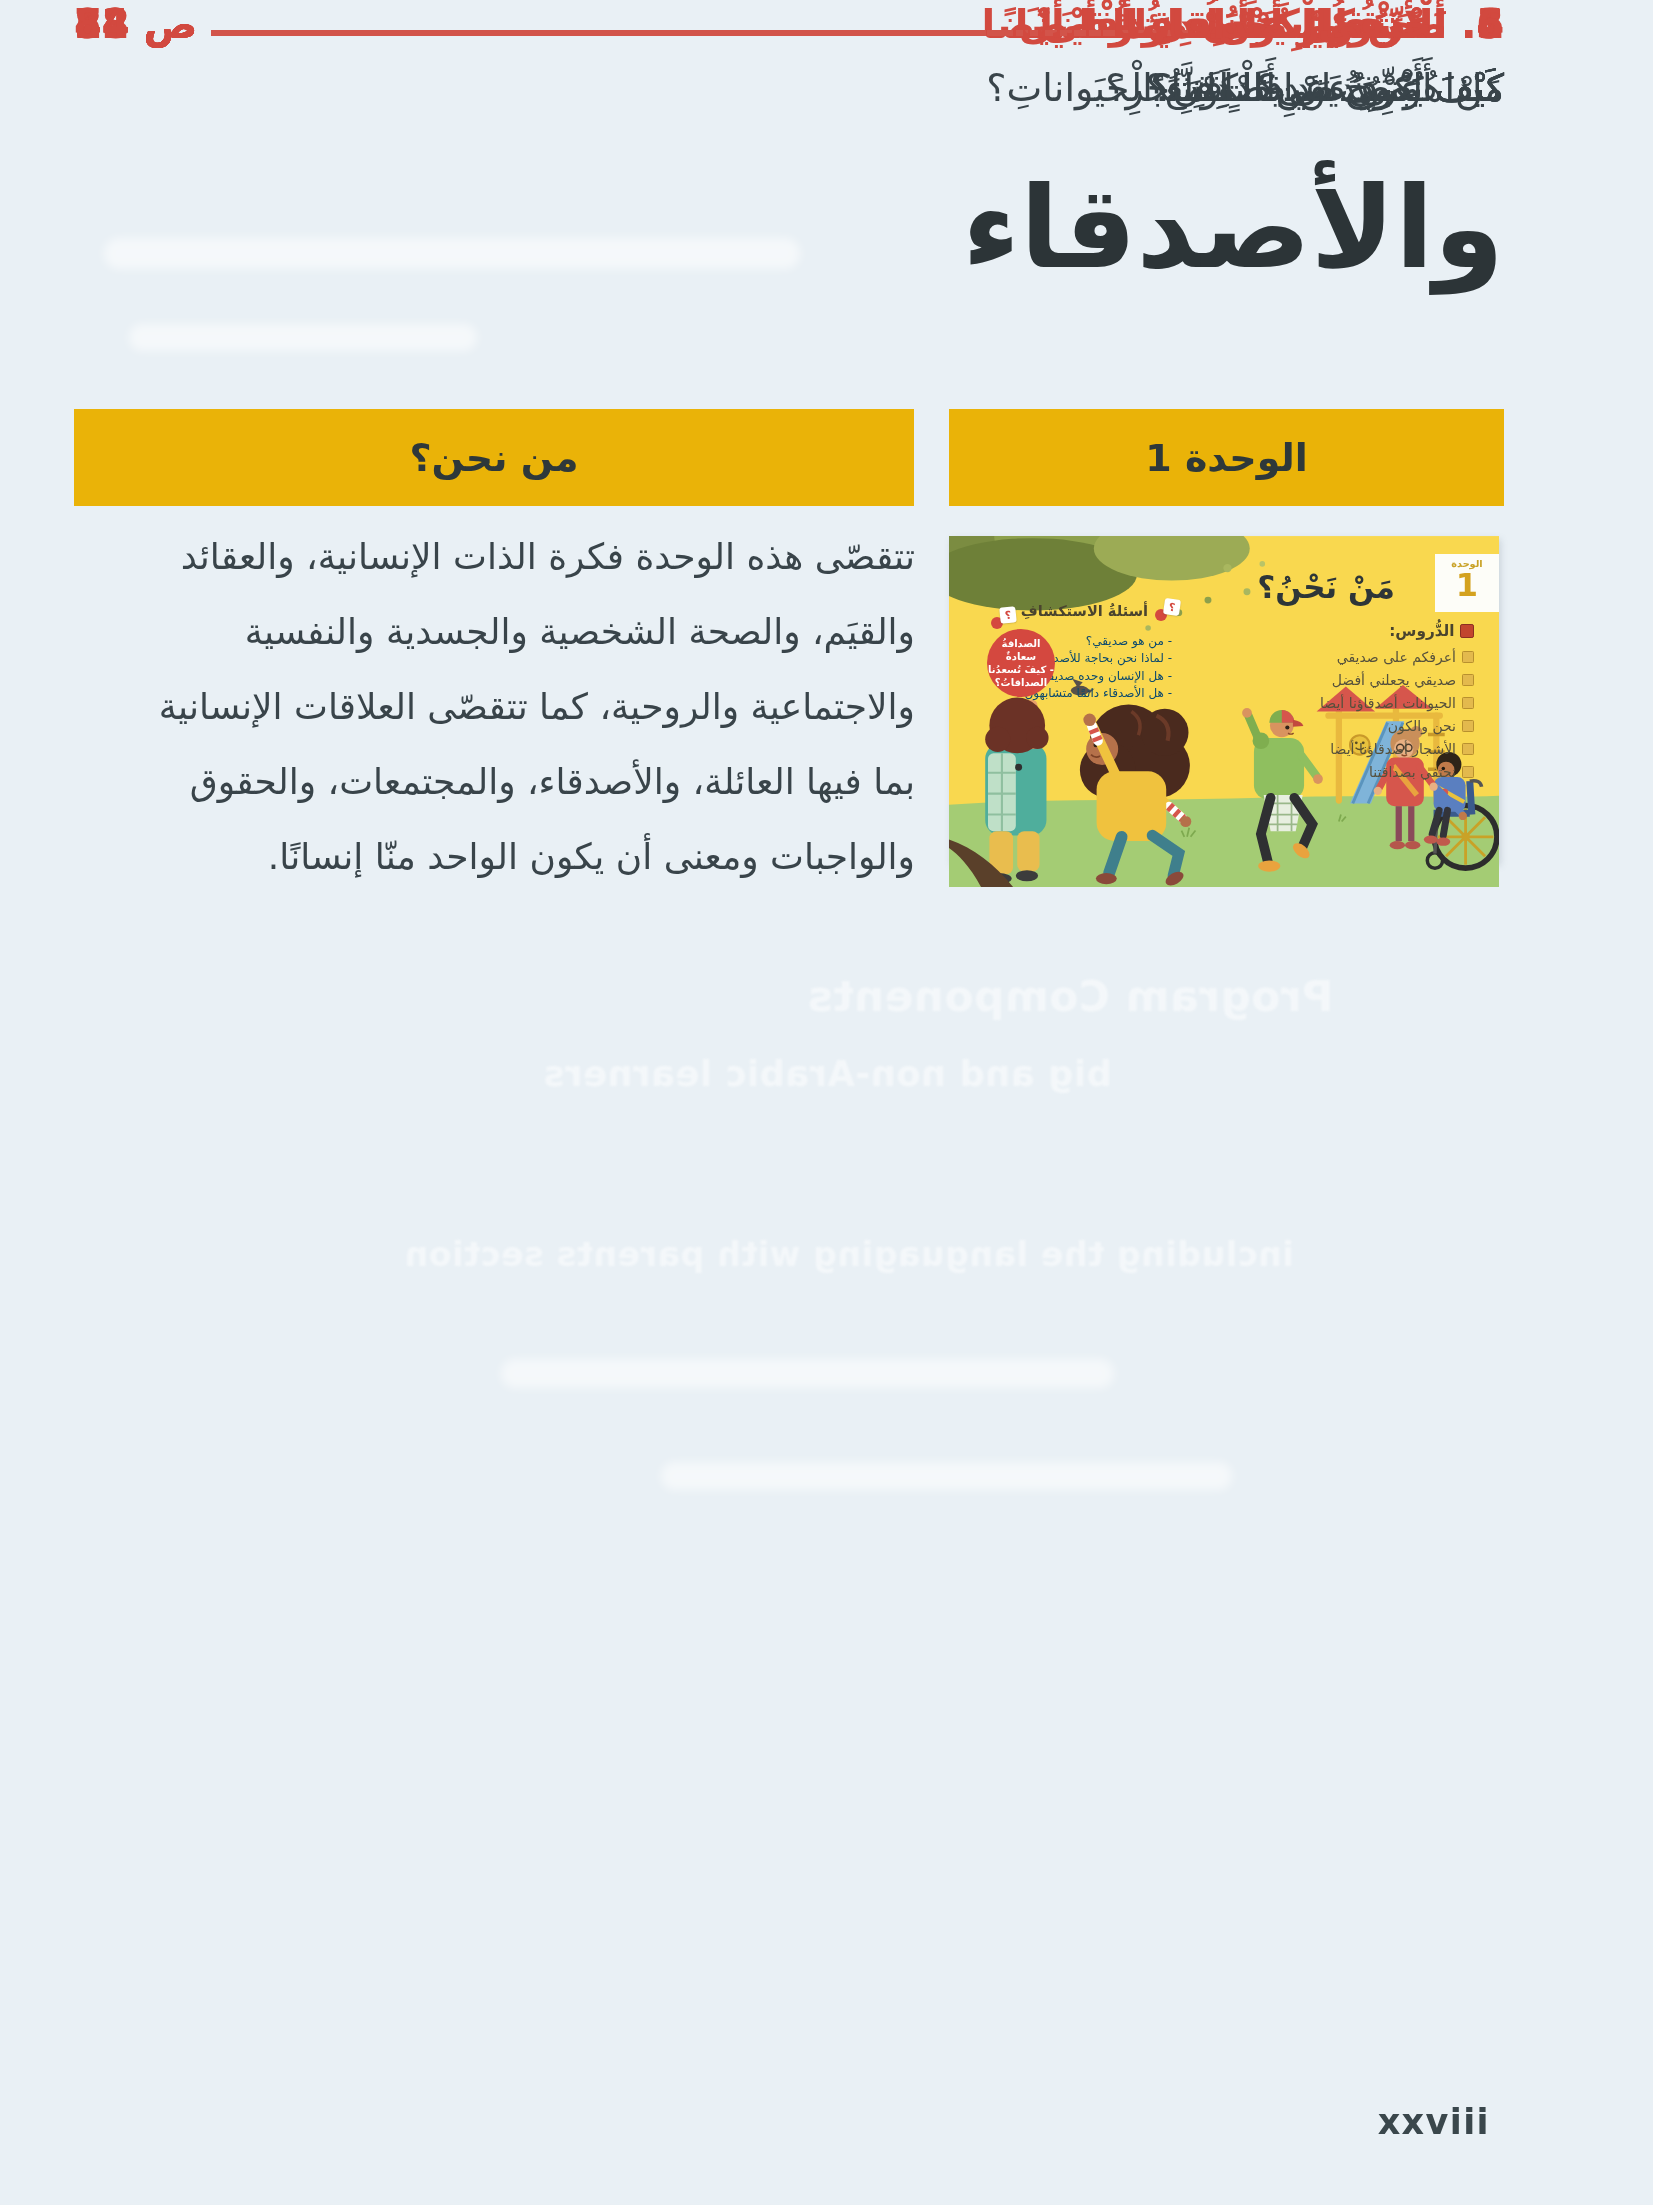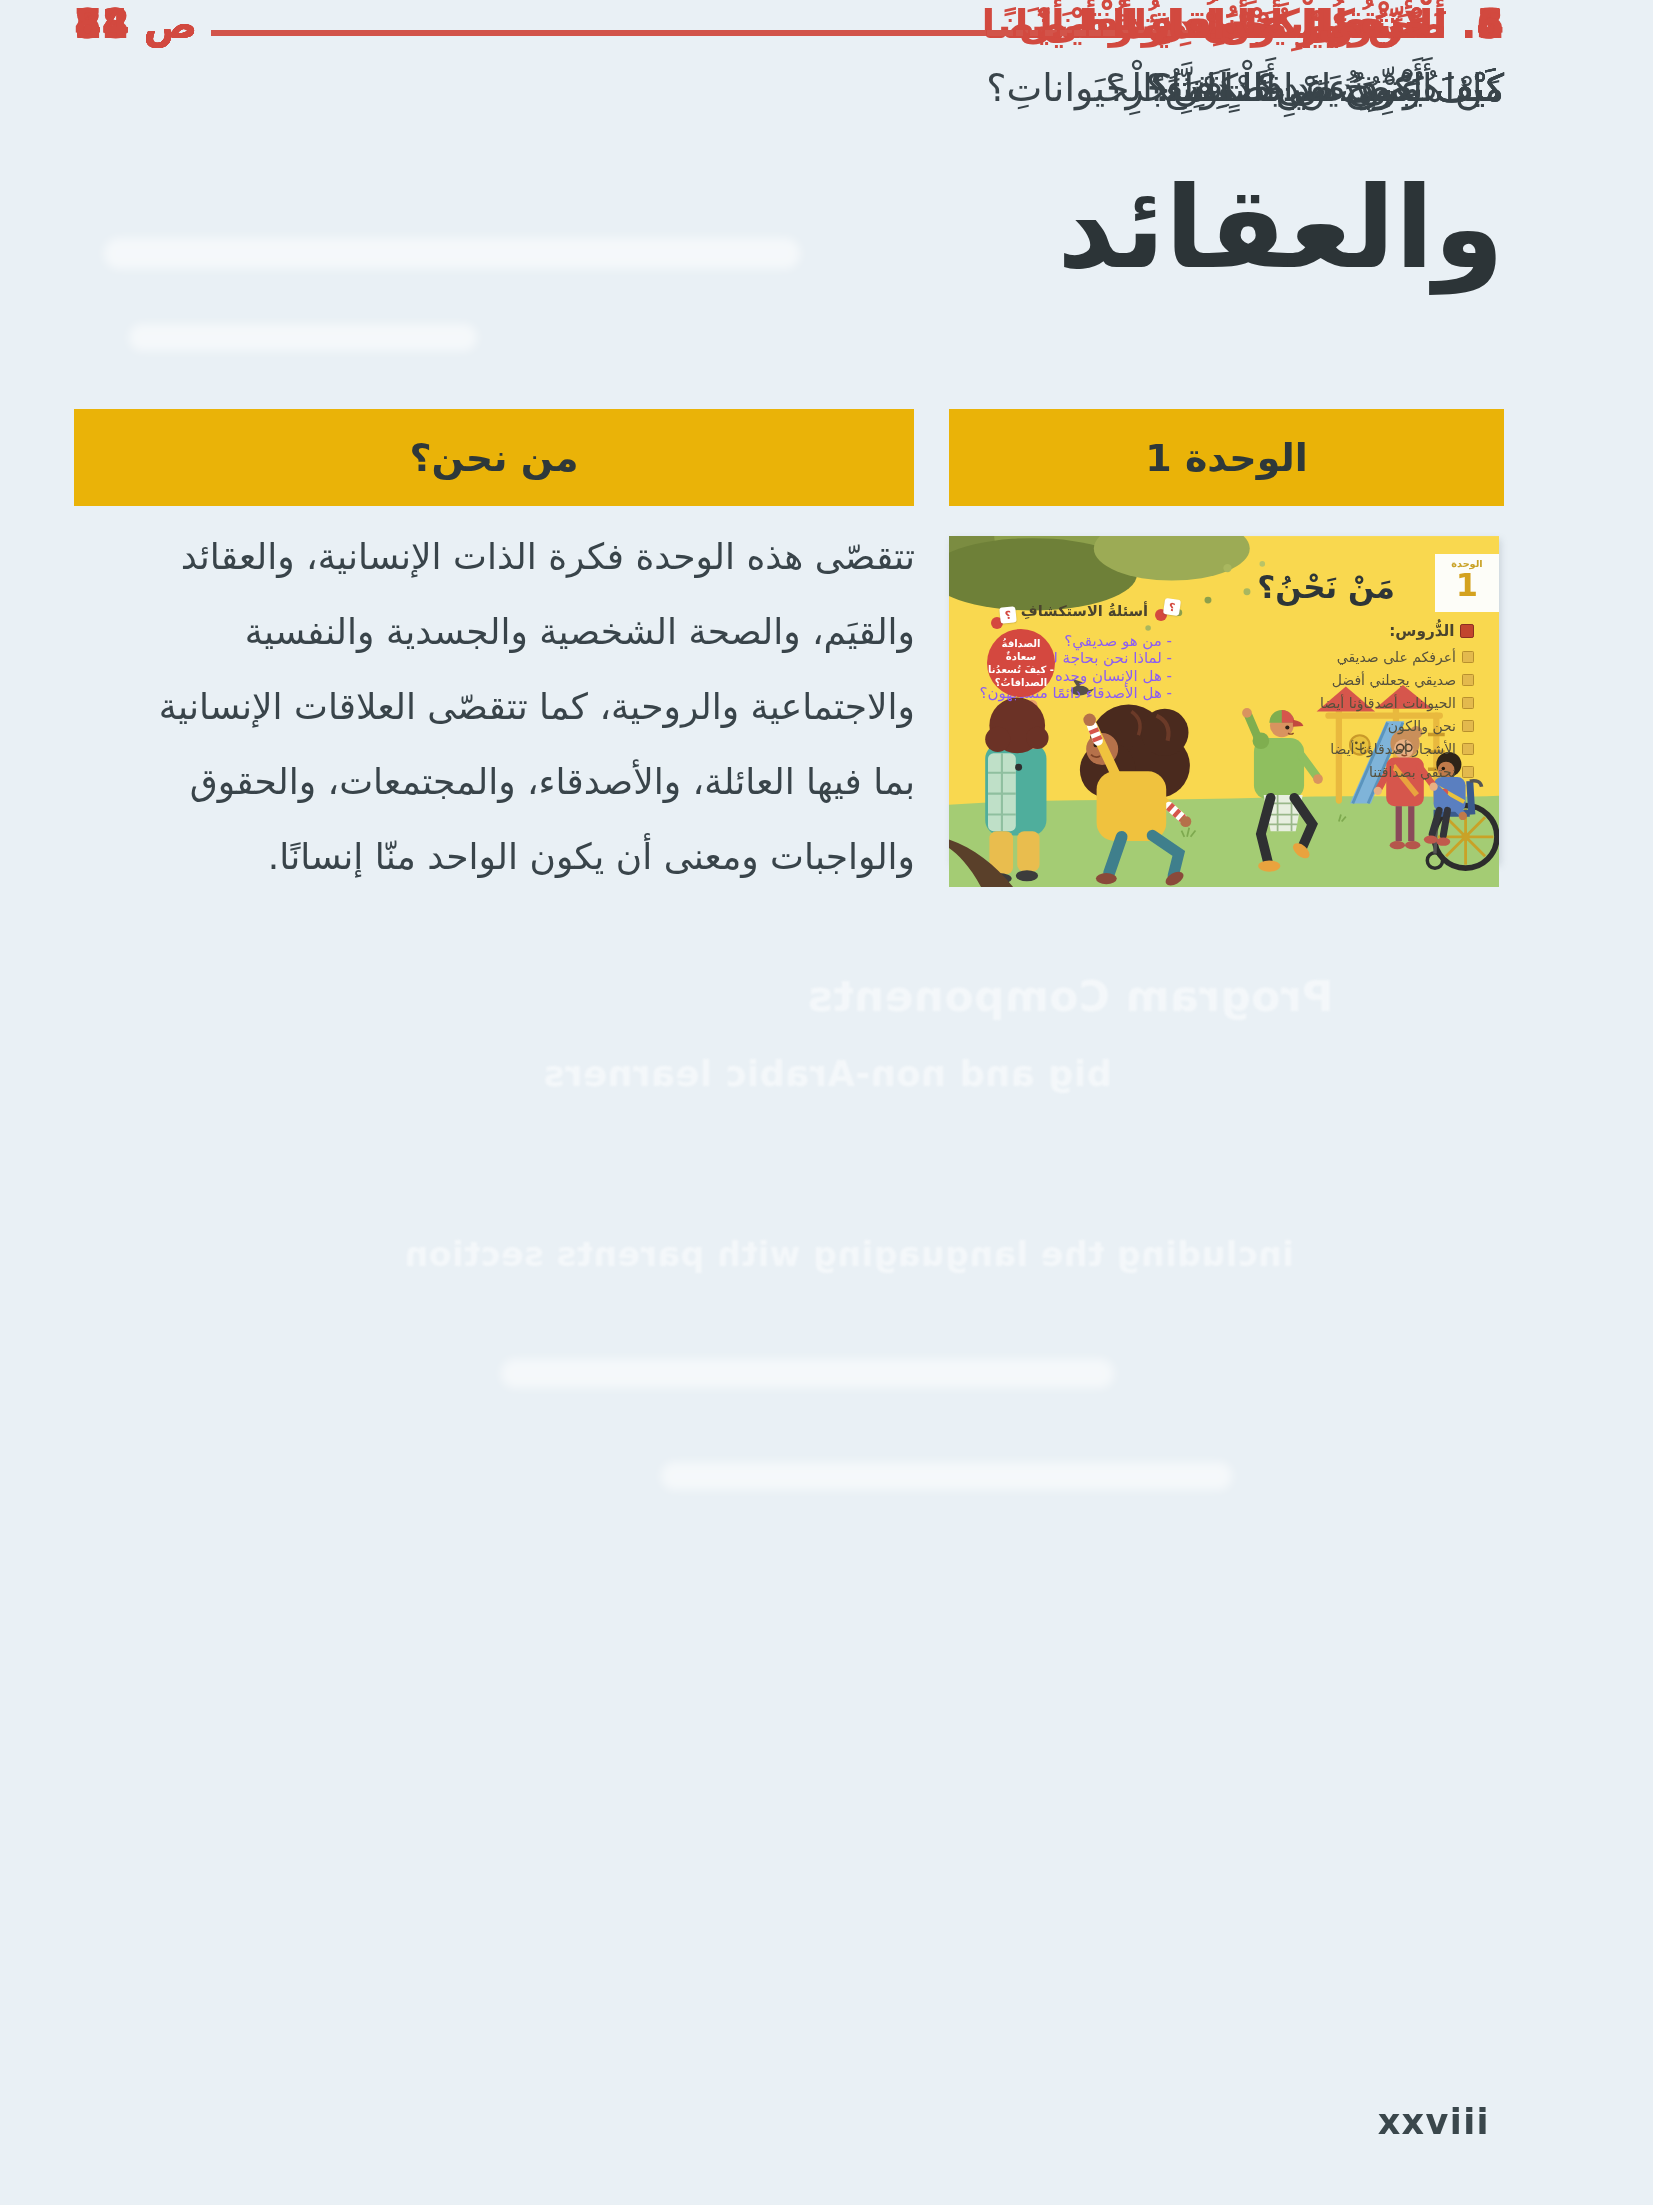--- a/index.html
+++ b/index.html
@@ -37,21 +37,21 @@
   .lessons .it{display:flex;direction:rtl;align-items:center;gap:6.3px;font-size:14px;color:#55503c;height:23px;white-space:nowrap;}
   .sq{width:9.7px;height:9.7px;background:#e3b94d;border:1.4px solid #b8902e;border-radius:1.4px;flex:0 0 auto;}
   .explore{position:absolute;right:319px;top:63px;display:flex;direction:rtl;align-items:center;gap:7px;}
   .ex-label{font-size:14.6px;font-weight:700;color:#4a442e;white-space:nowrap;}
   .ex-icon{position:relative;width:25px;height:22px;flex:0 0 auto;}
   .ex-dot{position:absolute;left:0;bottom:0;width:12px;height:12px;border-radius:50%;background:#d4483f;}
   .ex-bub{position:absolute;right:0;top:0;width:16px;height:16px;background:#fff;border-radius:2.8px;
           color:#d4483f;font-weight:700;font-size:11px;display:flex;align-items:center;justify-content:center;
           transform:rotate(8deg);box-shadow:0 0.7px 1.4px rgba(90,70,20,.3);}
   .questions{position:absolute;right:327px;top:97px;width:223px;direction:rtl;text-align:right;
-             font-size:15px;color:#8b5cf6;line-height:17.4px;}
+             font-size:12px;color:#0c4a6e;line-height:17.4px;}
   .questions div{white-space:nowrap;}
   .badge{position:absolute;left:38px;top:93px;width:68px;height:68px;border-radius:50%;background:#d4483f;
          color:#fff;display:flex;flex-direction:column;align-items:center;justify-content:center;
          text-align:center;font-size:10px;font-weight:700;line-height:13.2px;direction:rtl;}
   .badge-icon{position:absolute;left:42px;top:71px;width:25px;height:22px;}
   .badge-icon .ex-bub{transform:rotate(-6deg);}
 
   
   .toc-block{position:absolute;left:74px;width:1430px;}
   .toc-block:nth-of-type(1){top:948px;} .toc-block:nth-of-type(2){top:1124px;}
@@ -71,21 +71,21 @@
 
 <div class="ghost-streak" style="left:104px;top:238px;width:696px;height:31px;"></div>
 <div class="ghost-streak" style="left:129px;top:324px;width:348px;height:26.5px;"></div>
 <div class="ghost-streak" style="left:501px;top:1359px;width:613px;height:29px;"></div>
 <div class="ghost-streak" style="left:661px;top:1462px;width:571px;height:28px;"></div>
 
 <div class="bleed-line" style="left:807px;top:972px;font-size:42px;">Program Components</div>
 <div class="bleed-line" style="left:543px;top:1054px;font-size:35px;">big and non-Arabic learners</div>
 <div class="bleed-line" style="left:404px;top:1235px;font-size:33px;">including the languaging with parents section</div>
 
-<div class="abs page-title">والعقائد</div>
+<div class="abs page-title">والأصدقاء</div>
 
 <div class="abs bar bar-left">
   <span>من نحن؟</span>
 </div>
 <div class="abs bar bar-right">
   <span>الوحدة 1</span>
 </div>
 
 <div class="abs intro">
   <div class="ln">تتقصّى هذه الوحدة فكرة الذات الإنسانية، والعقائد</div>

